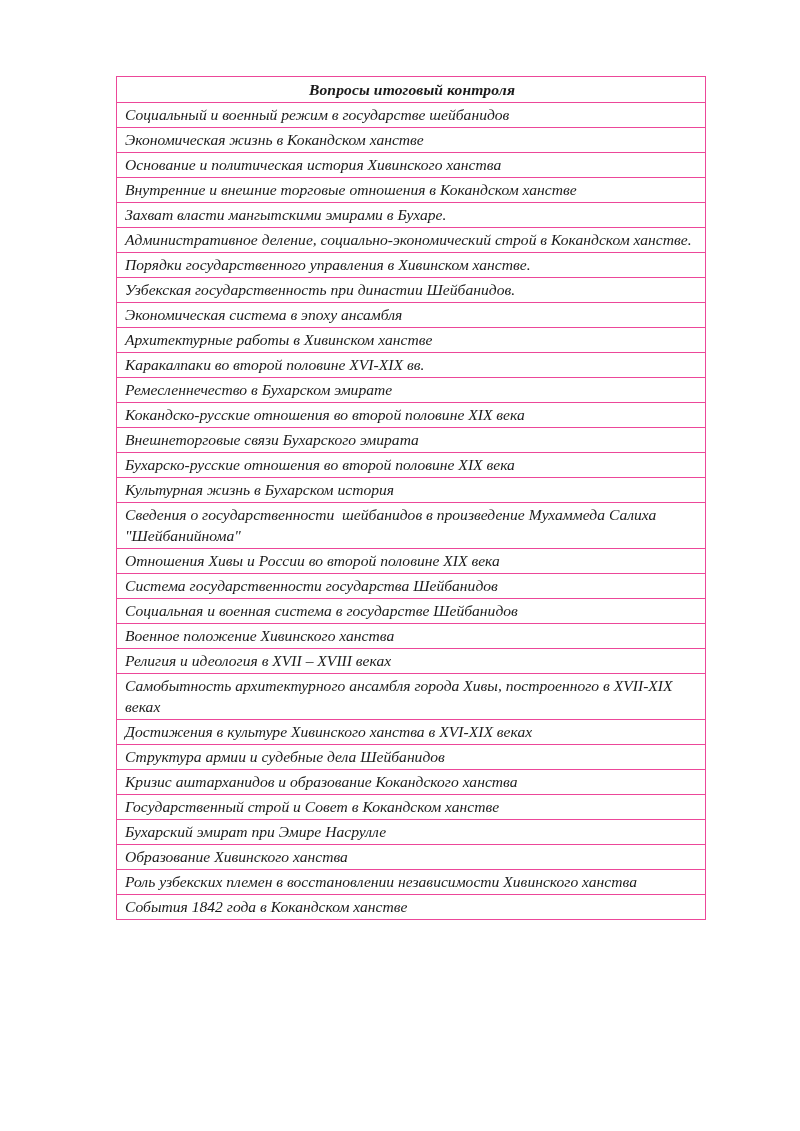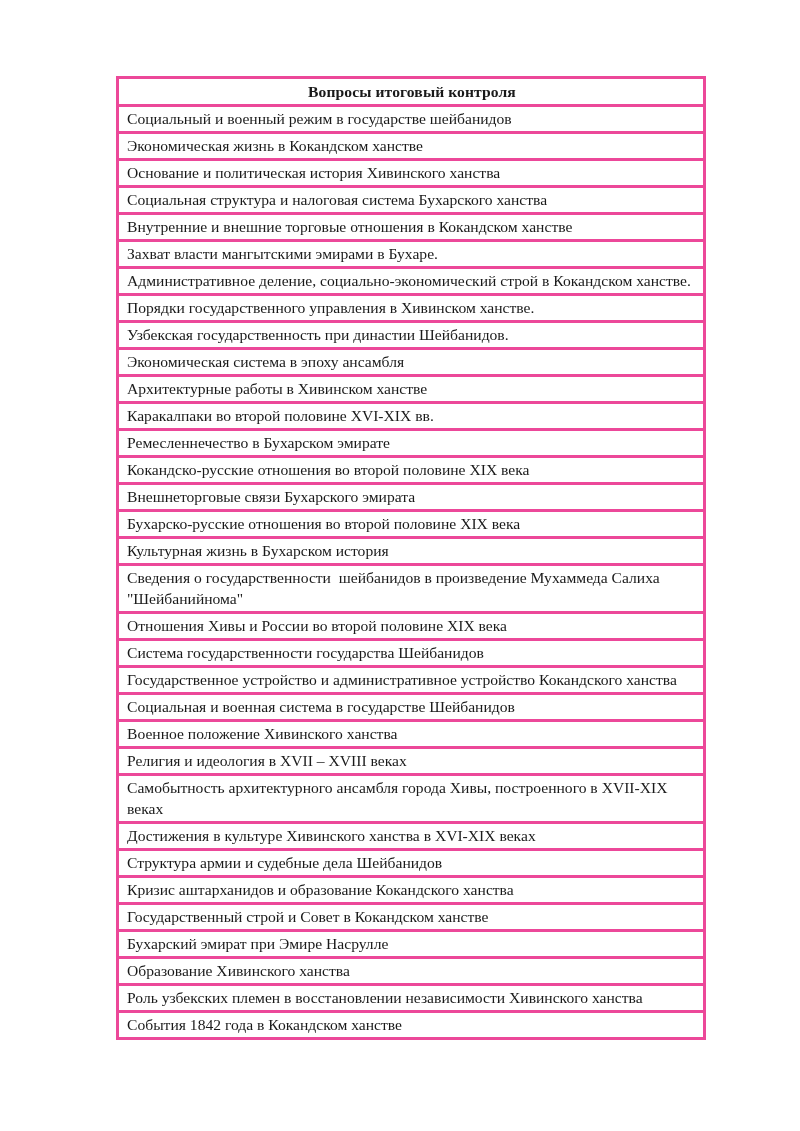--- a/index.html
+++ b/index.html
@@ -31,29 +31,30 @@
   }
 
   table.qtable {
     width: 590px;
     border-collapse: collapse;
     table-layout: fixed;
   }
 
   table.qtable td,
   table.qtable th {
-    border: 3px solid #ec4899;
+    border: 1px solid #ec4899;
     padding: 1px 6px 2px 8px;
     font-size: 15.6px;
     line-height: 21px;
     vertical-align: top;
     text-align: left;
     font-weight: normal;
     word-wrap: break-word;
     white-space: pre-wrap;
+    font-style: italic;
   }
 
   table.qtable th.header-cell {
     text-align: center;
     font-weight: bold;
     font-size: 15.6px;
     letter-spacing: 0.1px;
     padding-top: 2px;
     padding-bottom: 2px;
   }
@@ -76,23 +77,20 @@
       </thead>
       <tbody id="qtable-body">
           <tr>
             <td>Социальный и военный режим в государстве шейбанидов</td>
           </tr>
           <tr>
             <td>Экономическая жизнь в Кокандском ханстве</td>
           </tr>
           <tr>
             <td>Основание и политическая история Хивинского ханства</td>
-          </tr>
-          <tr>
-            <td>Социальная структура и налоговая система Бухарского ханства</td>
           </tr>
           <tr>
             <td>Внутренние и внешние торговые отношения в Кокандском ханстве</td>
           </tr>
           <tr>
             <td>Захват власти мангытскими эмирами в Бухаре.</td>
           </tr>
           <tr>
             <td>Административное деление, социально-экономический строй в Кокандском ханстве.</td>
           </tr>
@@ -129,23 +127,20 @@
           <tr>
             <td>Сведения о государственности  шейбанидов в произведение Мухаммеда Салиха "Шейбанийнома"</td>
           </tr>
           <tr>
             <td>Отношения Хивы и России во второй половине XIX века</td>
           </tr>
           <tr>
             <td>Система государственности государства Шейбанидов</td>
           </tr>
           <tr>
-            <td>Государственное устройство и административное устройство Кокандского ханства</td>
-          </tr>
-          <tr>
             <td>Социальная и военная система в государстве Шейбанидов</td>
           </tr>
           <tr>
             <td>Военное положение Хивинского ханства</td>
           </tr>
           <tr>
             <td>Религия и идеология в XVII – XVIII веках</td>
           </tr>
           <tr>
             <td>Самобытность архитектурного ансамбля города Хивы, построенного в XVII-XIX веках</td>

